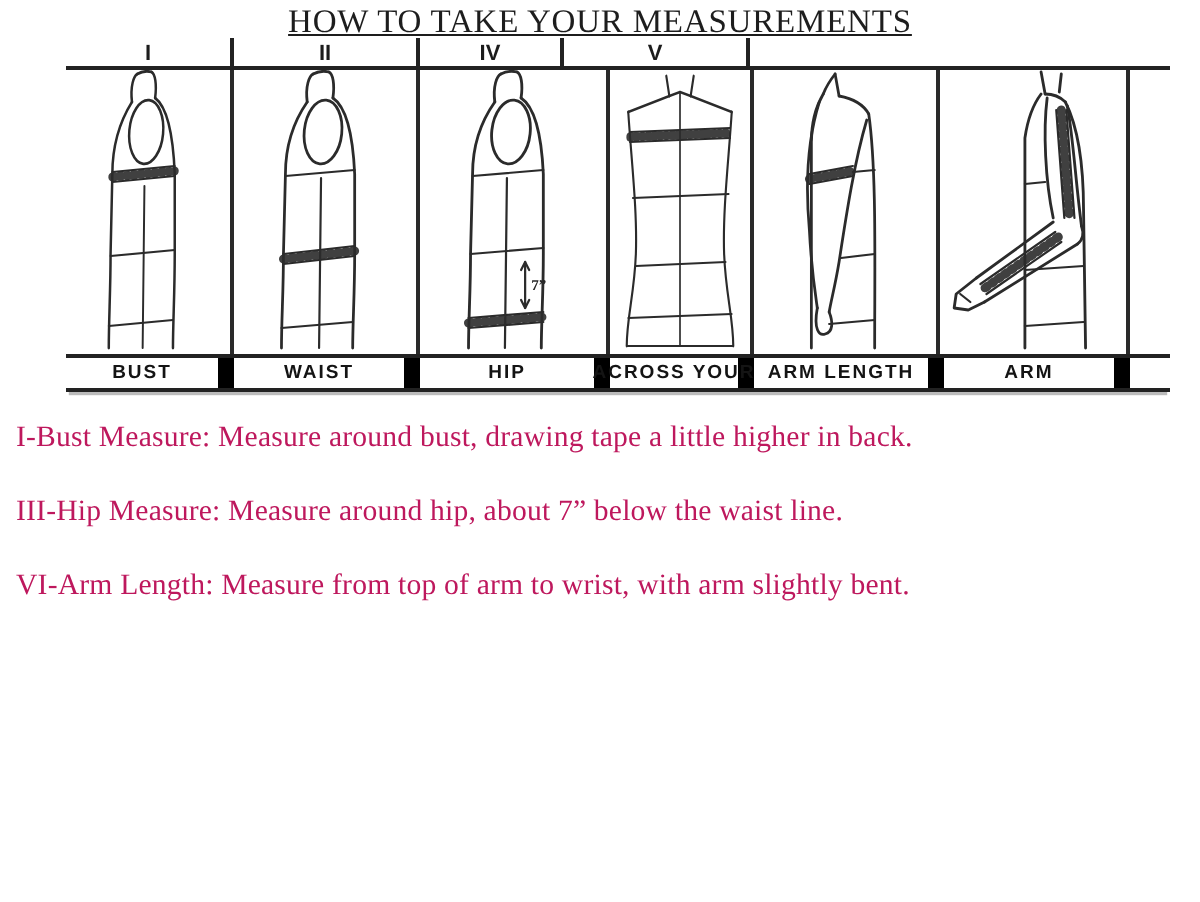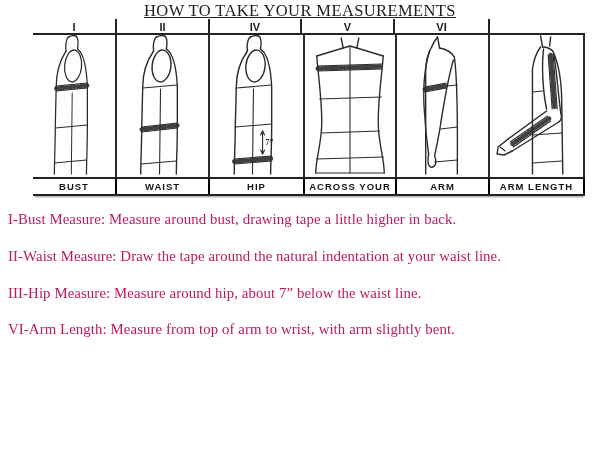--- a/index.html
+++ b/index.html
@@ -22,26 +22,26 @@
   
   .strip{position:absolute;left:33px;top:33px;width:552px;box-sizing:border-box;border-top:2px solid #222;}
   .figrow{display:flex;height:142px;}
   .figrow .cell{box-sizing:border-box;border-right:2px solid #2a2a2a;overflow:hidden;}
   .labelrow{
     display:flex;height:19px;box-sizing:border-box;
     border-top:2px solid #222;border-bottom:2px solid #222;
     box-shadow:0 3px 0 -1.4px rgba(60,60,60,.35);
   }
   .labelrow .cell{
-    box-sizing:border-box;border-right:2px solid #000000;
+    box-sizing:border-box;border-right:8px solid #000000;
     display:flex;align-items:center;justify-content:center;
     font-family:"Liberation Sans",sans-serif;font-weight:700;font-size:9.5px;
     letter-spacing:1px;color:#141414;white-space:nowrap;
   }
-  .w0{width:84px}.w1{width:93px}.w2{width:95px}.w3{width:92px}.w4{width:93px}.w5{width:95px}
+  .w0{width:84px}.w1{width:93px}.w2{width:95px}.w3{width:72px}.w4{width:93px}.w5{width:95px}
   .fig{display:block;width:100%;height:140px;}
   .fig path,.fig ellipse,.fig line{stroke:#2b2b2b;fill:none;stroke-width:1.4;stroke-linecap:round;stroke-linejoin:round;}
   .fig .hatch{stroke-width:4.5;stroke-dasharray:1.3 2.6;opacity:.9;}
   .fig .thin{stroke-width:1.1;}
   .fig .ann{font-family:"Liberation Serif",serif;font-size:7.5px;font-weight:700;fill:#262626;stroke:none;}
   
   .instructions{position:absolute;left:8px;top:211px;width:586px;}
   .instructions p{
     margin:0 0 20.8px 0;font-family:"Liberation Serif",serif;
     font-size:14.8px;line-height:16px;color:#be185d;letter-spacing:.1px;
@@ -50,21 +50,20 @@
 </head>
 <body>
 
 <h1 class="title">HOW TO TAKE YOUR MEASUREMENTS</h1>
 
 <div class="numerals">
   <div class="cell w0">I</div>
   <div class="cell w1">II</div>
   <div class="cell w3">IV</div>
   <div class="cell w4">V</div>
-  <div class="cell w5">VI</div>
 </div>
 
 <div class="strip">
   <div class="figrow">
 
     <div class="cell w0">
       <svg class="fig" viewBox="0 0 92 140" preserveAspectRatio="none">
         <path d="M37 16 C36 8 38 3 40 2"></path>
         <path d="M50 14 C51 7 50 2 48 1"></path>
         <path d="M40 2 Q44 0 48 1"></path>
@@ -176,23 +175,22 @@
         <path class="thin" d="M42 128 L71 126"></path>
       </svg>
     </div>
   </div>
 
   <div class="labelrow">
     <div class="cell w0">BUST</div>
     <div class="cell w1">WAIST</div>
     <div class="cell w2">HIP</div>
     <div class="cell w3">ACROSS YOUR</div>
+    <div class="cell w5">ARM LENGTH</div>
     <div class="cell w4">ARM</div>
-    <div class="cell w5">ARM LENGTH</div>
   </div>
 </div>
 
 <div class="instructions">
   <p>I-Bust Measure: Measure around bust, drawing tape a little higher in back.</p>
-  <p>II-Waist Measure: Draw the tape around the natural indentation at your waist line.</p>
   <p>III-Hip Measure: Measure around hip, about 7” below the waist line.</p>
   <p>VI-Arm Length: Measure from top of arm to wrist, with arm slightly bent.</p>
 </div>
 
 </body></html>

